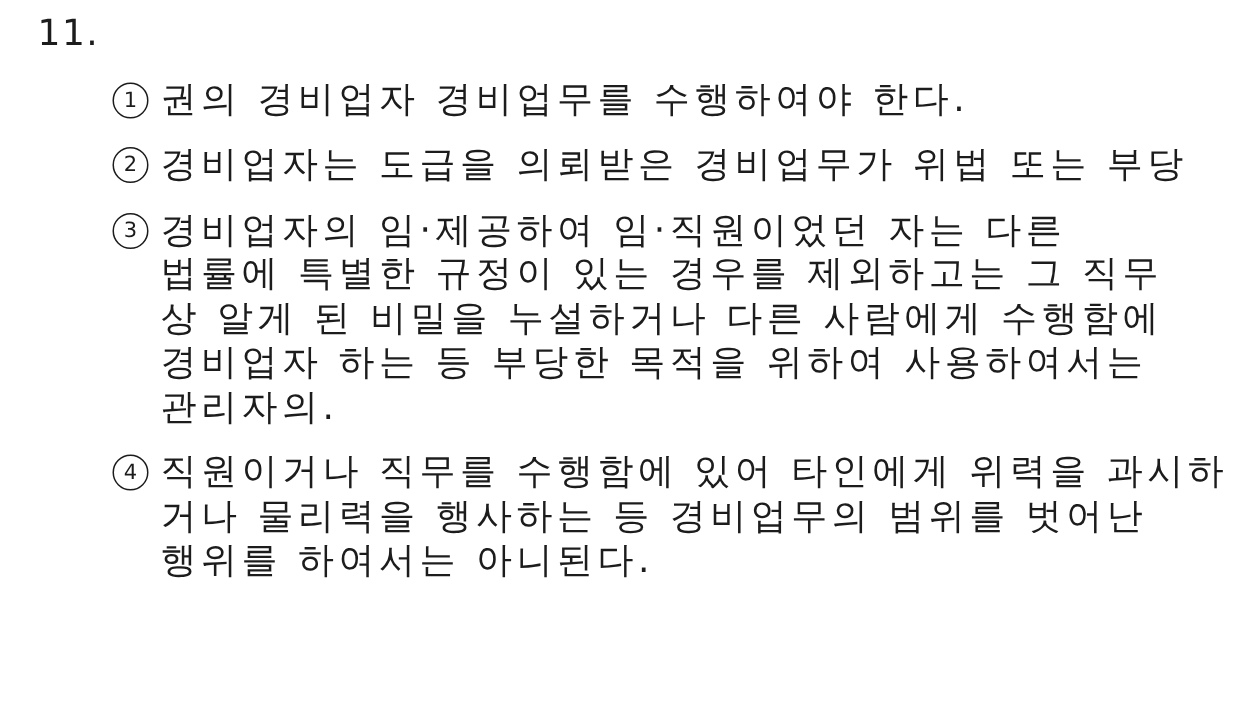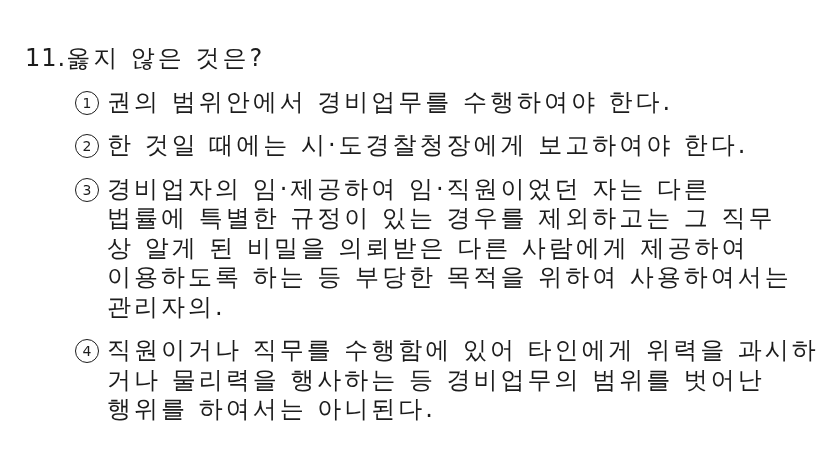--- a/index.html
+++ b/index.html
@@ -14,21 +14,20 @@
     font-family: "DejaVu Sans", "Liberation Sans", sans-serif;
     font-size: 24px;
     letter-spacing: 3px;
     overflow: hidden;
   }
   .page {
     box-sizing: border-box;
     width: 826px;
     height: 364px;
     padding-top: 8px;
-    margin-top: 36px;
   }
   .question-row {
     display: flex;
     align-items: flex-start;
     padding-left: 25px;
   }
   .q-number {
     flex: 0 0 39px;
     letter-spacing: 1px;
     line-height: 29.5px;
@@ -61,45 +60,44 @@
   }
 </style>
 </head>
 <body>
 
 <div class="page">
 
   <div class="question-row">
     <div class="q-number">11.</div>
     <div class="lines">
-      <div>옳지 않은 것은?</div>
     </div>
   </div>
 
   <div class="option-row">
     <div class="marker">1</div>
     <div class="lines">
-      <div>권의 범위안에서 경비업무를 수행하여야 한다.</div>
+      <div>권의 경비업자 경비업무를 수행하여야 한다.</div>
     </div>
   </div>
 
   <div class="option-row">
     <div class="marker">2</div>
     <div class="lines">
-      <div>한 것일 때에는 시·도경찰청장에게 보고하여야 한다.</div>
+      <div>경비업자는 도급을 의뢰받은 경비업무가 위법 또는 부당</div>
     </div>
   </div>
 
   <div class="option-row">
     <div class="marker">3</div>
     <div class="lines">
       <div>경비업자의 임·제공하여 임·직원이었던 자는 다른</div>
       <div>법률에 특별한 규정이 있는 경우를 제외하고는 그 직무</div>
-      <div>상 알게 된 비밀을 의뢰받은 다른 사람에게 제공하여</div>
-      <div>이용하도록 하는 등 부당한 목적을 위하여 사용하여서는</div>
+      <div>상 알게 된 비밀을 누설하거나 다른 사람에게 수행함에</div>
+      <div>경비업자 하는 등 부당한 목적을 위하여 사용하여서는</div>
       <div>관리자의.</div>
     </div>
   </div>
 
   <div class="option-row">
     <div class="marker">4</div>
     <div class="lines">
       <div>직원이거나 직무를 수행함에 있어 타인에게 위력을 과시하</div>
       <div>거나 물리력을 행사하는 등 경비업무의 범위를 벗어난</div>
       <div>행위를 하여서는 아니된다.</div>

